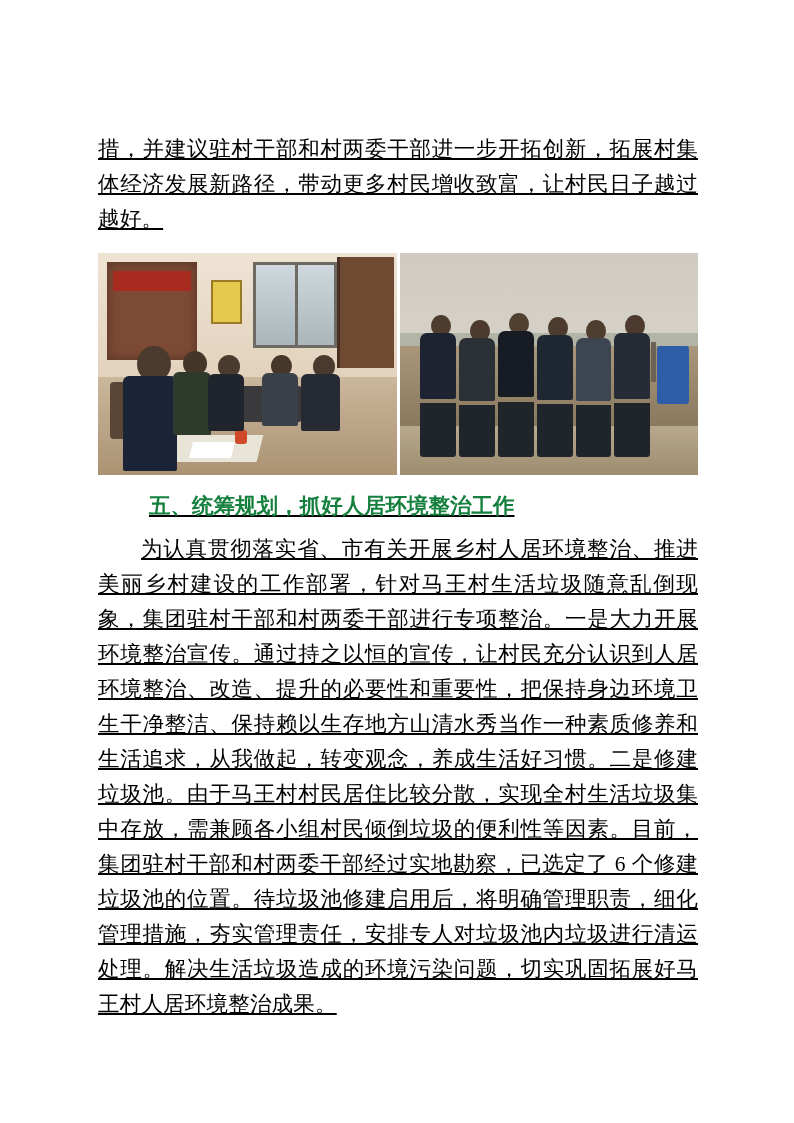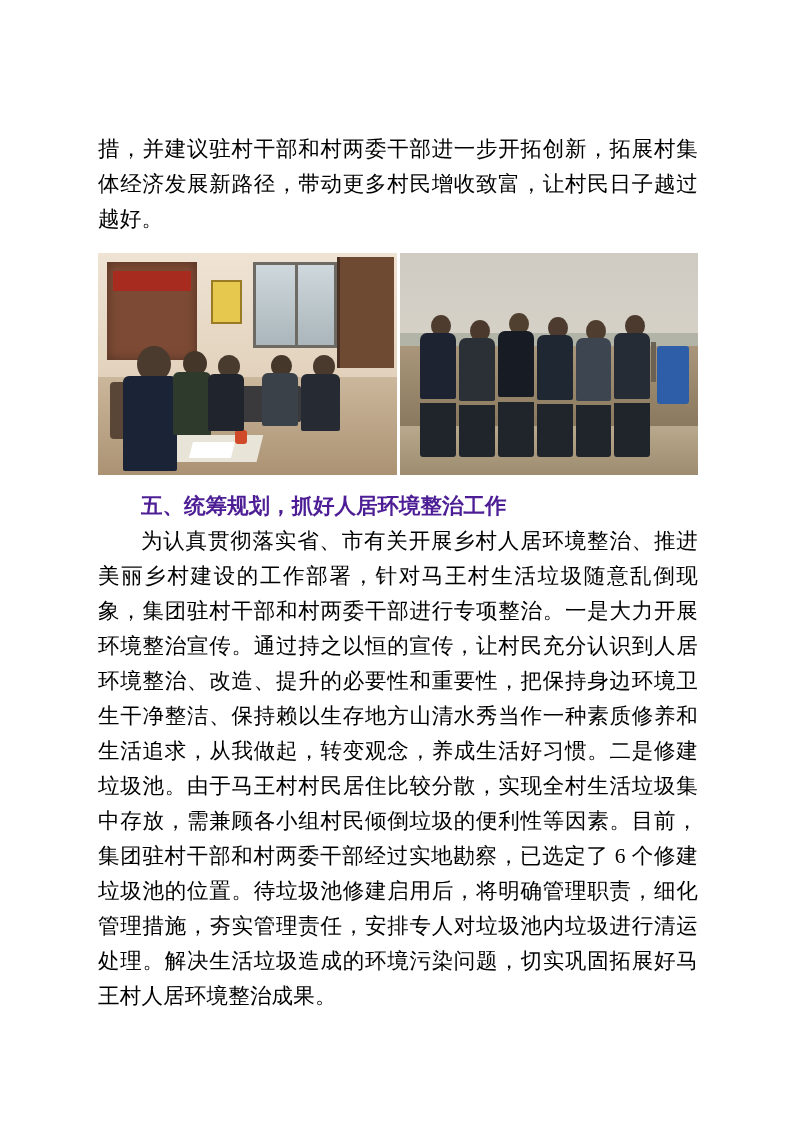--- a/index.html
+++ b/index.html
@@ -17,39 +17,40 @@
     position: relative;
     box-sizing: border-box;
     overflow: hidden;
     margin: 0 auto;
   }
   .content {
     position: absolute;
     left: 98px;
     top: 132px;
     width: 600px;
+    text-decoration: underline;
   }
   .para {
     font-size: 21.5px;
     line-height: 35px;
     color: #000000;
     text-align: justify;
     text-justify: inter-ideograph;
     margin: 0;
     letter-spacing: 0.2px;
   }
   .para-indent {
     text-indent: 2em;
   }
   .heading {
     font-size: 21.5px;
     line-height: 35px;
     font-weight: bold;
-    color: #4c1d95;
-    margin: 0;
+    color: #15803d;
+    margin: 8px;
     text-indent: 2em;
     font-family: "Liberation Sans", "DejaVu Sans", sans-serif;
   }
   .photo-row {
     display: flex;
     gap: 3px;
     margin-top: 16px;
     margin-bottom: 14px;
     width: 600px;
   }

